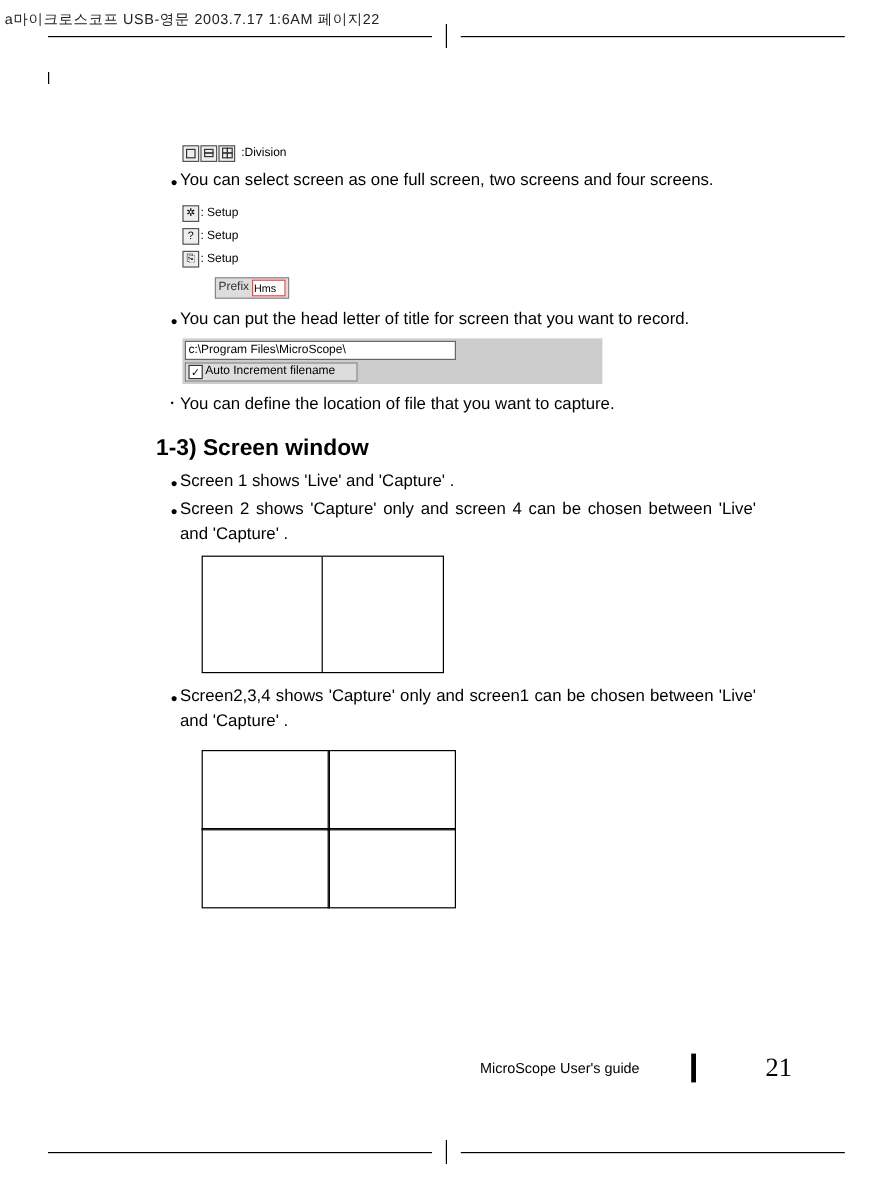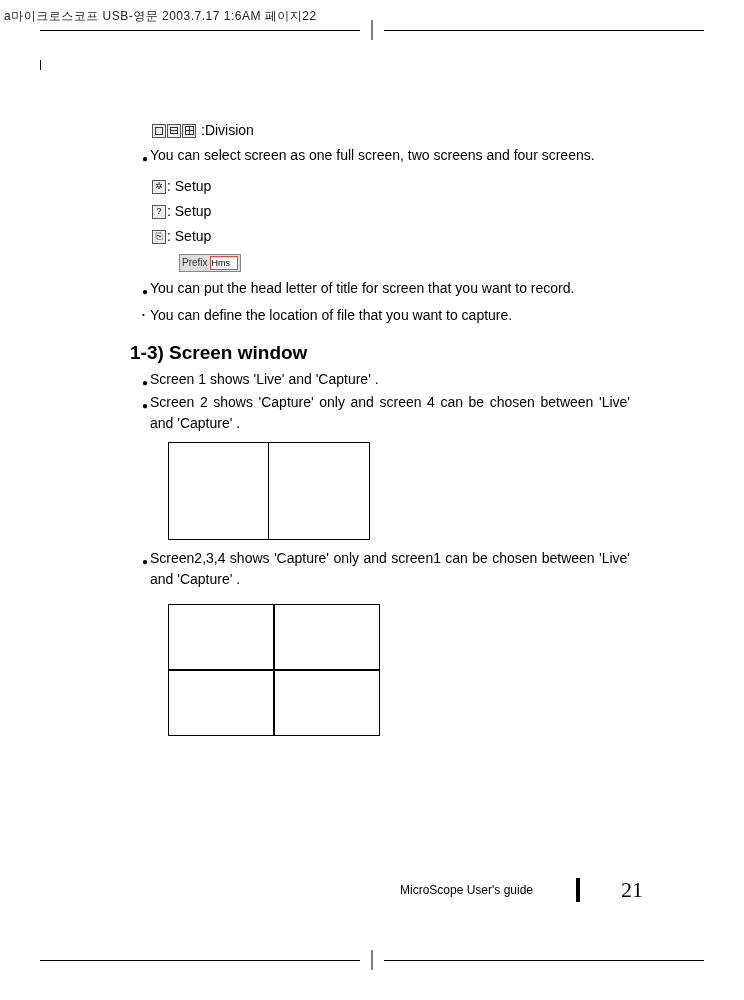--- a/index.html
+++ b/index.html
@@ -102,21 +102,21 @@
     justify-content: center;
     font-size: 9px;
     line-height: 1;
     box-sizing: border-box;
   }
   .mini-icon .inner1 { width:6px; height:6px; border:1px solid #333; }
   .mini-icon .inner2h { width:8px; height:6px; display:flex; flex-direction:column;}
   .mini-icon .inner2h div{flex:1; border:1px solid #333; margin:-0.5px 0;}
   .mini-icon .inner4 { width:8px; height:8px; display:grid; grid-template:1fr 1fr/1fr 1fr;}
   .mini-icon .inner4 div{border:1px solid #333; margin:-0.5px;}
-  .label-txt { font-size: 14px; }
+  .label-txt { font-size: 10px; }
   .bullet {
     display: flex;
     margin: 4px 0 10px 12px;
   }
   .bullet-dot {
     width: 8px;
     flex: 0 0 8px;
     font-size: 10px;
     margin-top: 6px;
   }
@@ -224,20 +224,21 @@
   }
   .footer .bar {
     width: 4px;
     height: 24px;
     background: #000;
     margin: 0 2px 0 4px;
   }
   .footer .pg {
     font-family: "Times New Roman", serif;
     font-size: 22px;
+    margin-left: 17px;
   }
   .just { text-align: justify; }
 </style>
 </head>
 <body>
 
 <div class="header-line">a마이크로스코프 USB-영문  2003.7.17 1:6AM 페이지22</div>
 
 <div class="crop-top">
     <div class="gap"></div>
@@ -290,20 +291,27 @@
     <span class="prefix-box">
       <span class="lbl">Prefix</span>
       <span class="field">Hms</span>
     </span>
   </div>
   <div class="bullet" style="margin-bottom:2px;">
     <span class="bullet-dot">●</span>
     <span class="bullet-body just">You can put the head letter of title for screen that you want to record.</span>
   </div>
 
+  <div class="path-panel" style="margin-left:22px;">
+    <div class="path-field">c:\Program Files\MicroScope\</div>
+    <div class="check-row">
+      <span class="cb">✓</span>
+      <span>Auto Increment filename</span>
+    </div>
+  </div>
   <div class="bullet" style="margin-top:6px;">
     <span class="bullet-dot small">•</span>
     <span class="bullet-body">You can define the location of file that you want to capture.</span>
   </div>
 
   <div class="section-title">1-3) Screen window</div>
 
   <div class="sub-bullet">
     <span class="bullet-dot">●</span>
     <span class="bullet-body">Screen 1 shows  'Live'  and  'Capture' .</span>

